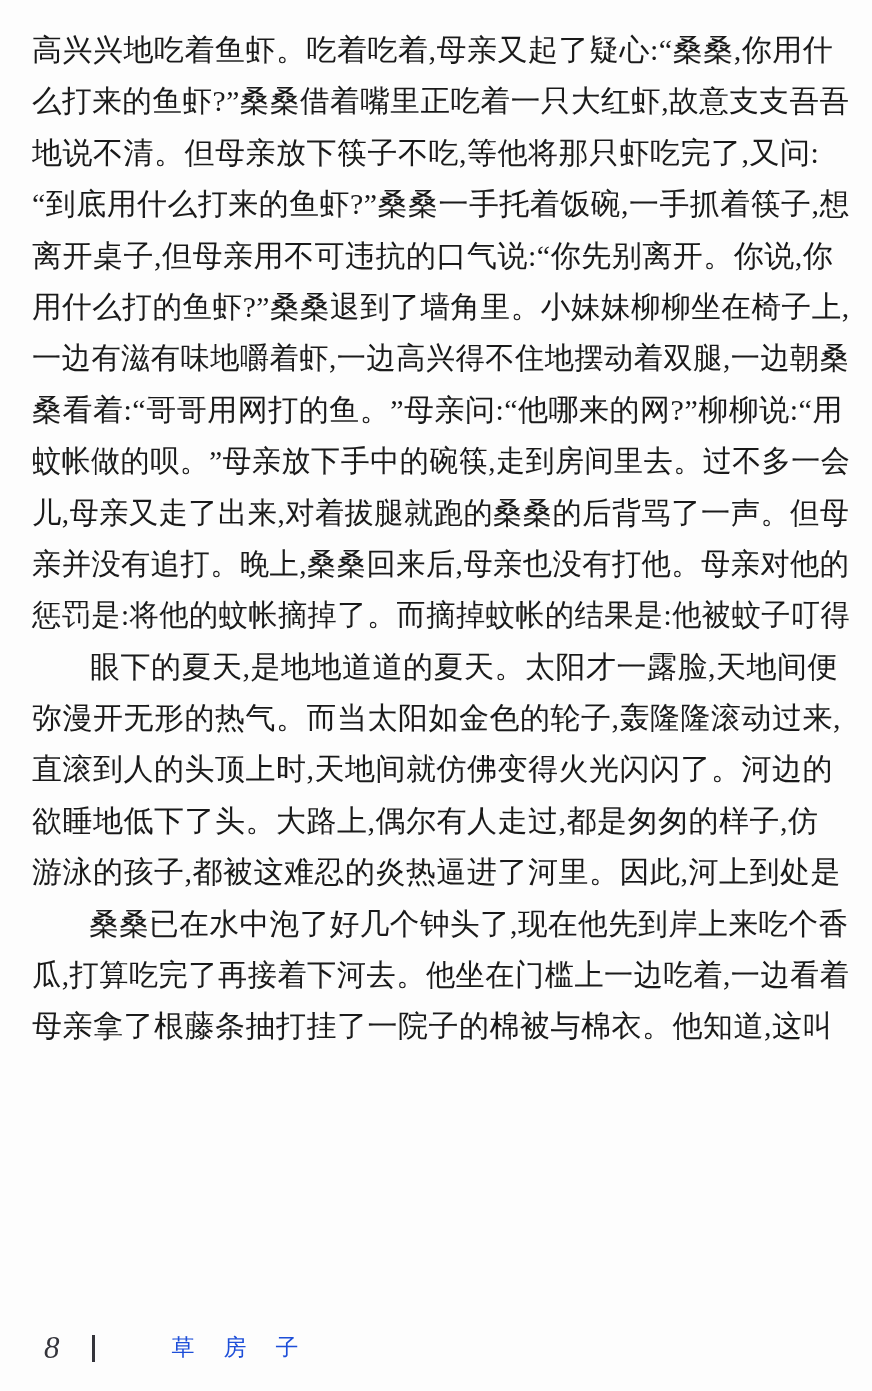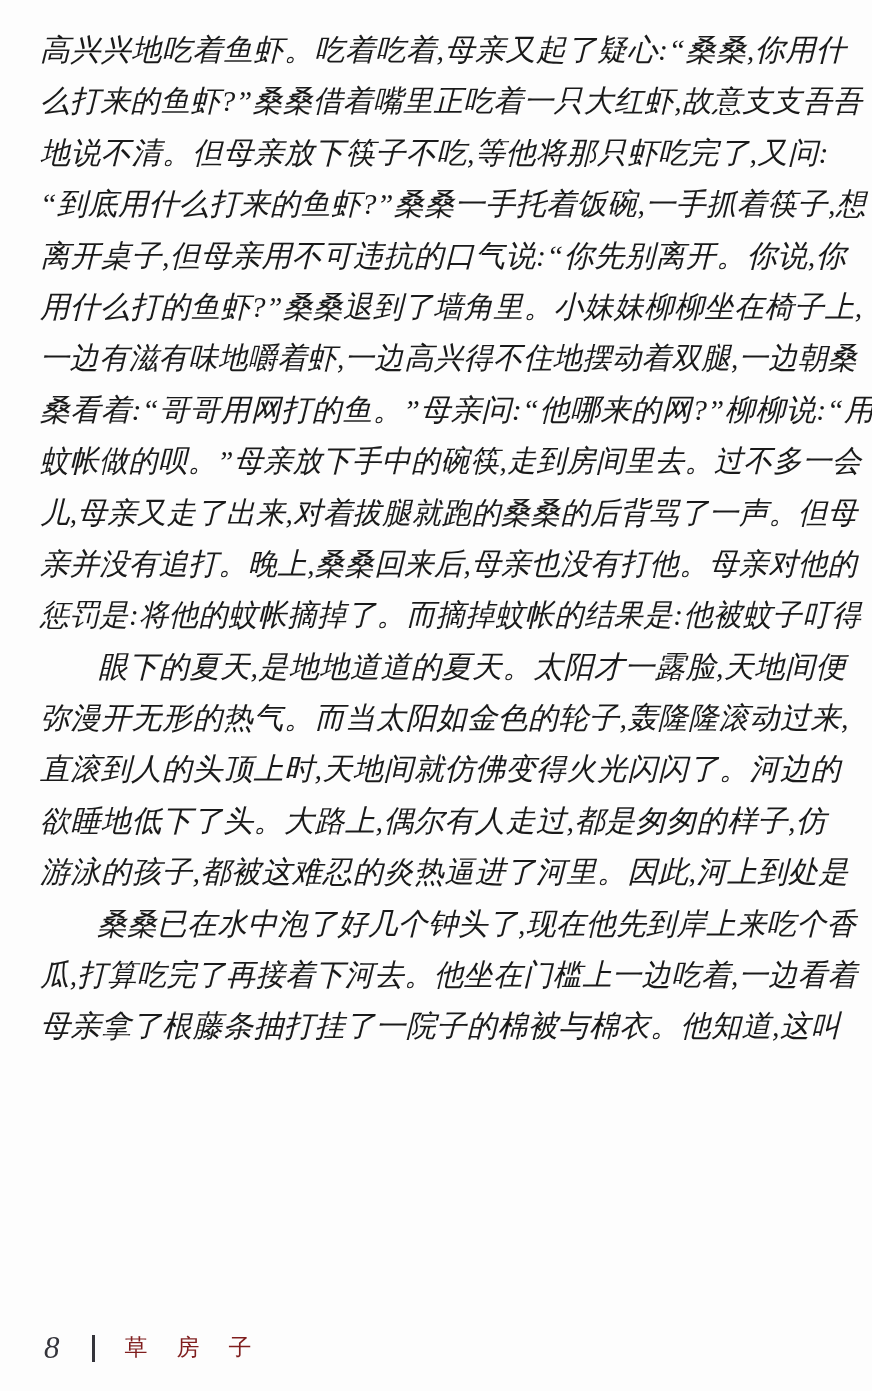--- a/index.html
+++ b/index.html
@@ -14,24 +14,23 @@
     font-family: "Liberation Serif", "DejaVu Serif", serif;
   }
   .page {
     position: relative;
     width: 872px;
     height: 1391px;
     background: #fdfdfd;
   }
   .text-block {
     position: absolute;
-    left: 40px;
+    left: 32px;
     top: 24px;
     width: 818px;
-    font-style: italic;
   }
   .line {
     height: 51.4px;
     line-height: 51.4px;
     font-size: 30px;
     color: #1a1a1a;
     letter-spacing: 0.5px;
     white-space: nowrap;
     transform-origin: left center;
   }
@@ -54,24 +53,25 @@
   }
   .footer-divider {
     width: 3px;
     height: 27px;
     background: #34343b;
     margin-left: 32px;
     margin-right: 30px;
   }
   .book-title {
     font-size: 23px;
-    color: #7f1d1d;
+    color: #1d4ed8;
     letter-spacing: 29px;
     line-height: 44px;
     white-space: nowrap;
+    margin-left: 47px;
   }
 </style>
 </head>
 <body>
 
 <div class="page">
 
   <div class="text-block">
 
   <div class="line">高兴兴地吃着鱼虾。吃着吃着,母亲又起了疑心:“桑桑,你用什</div>

